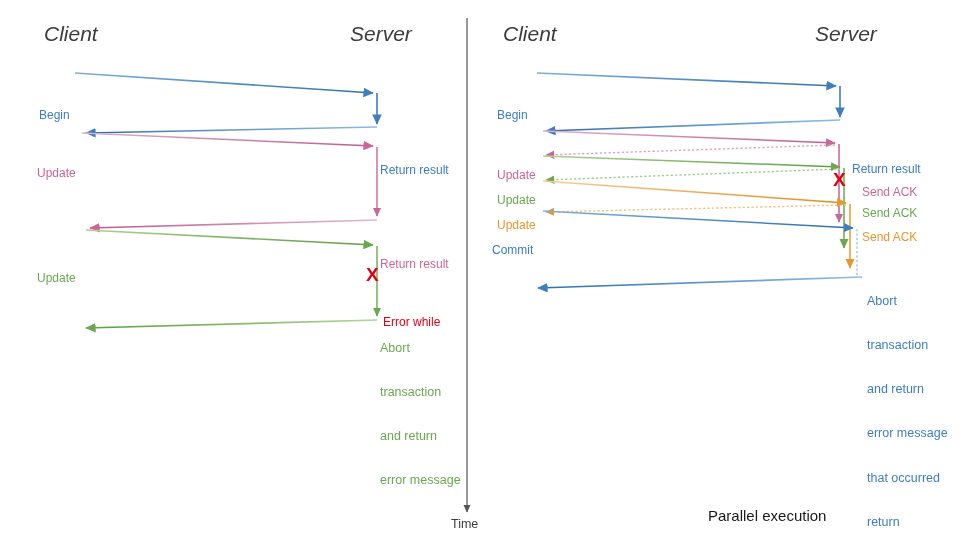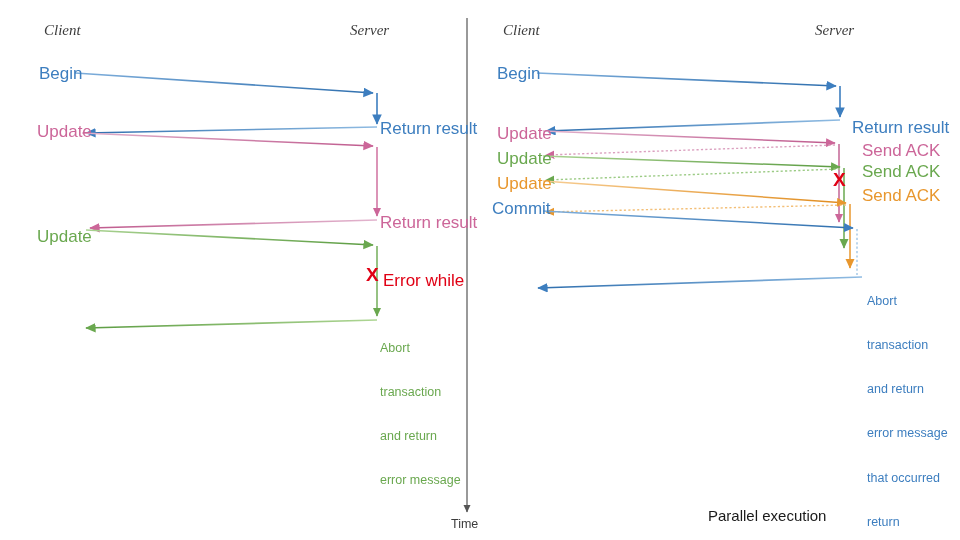--- a/index.html
+++ b/index.html
@@ -1,23 +1,23 @@
 <!DOCTYPE html>
 <html><head>
 <meta charset="utf-8">
 <style>
   html,body{margin:0;padding:0;background:#ffffff;}
   body{width:960px;height:540px;overflow:hidden;
        font-family:"Liberation Sans","DejaVu Sans",sans-serif;}
   #stage{position:relative;width:960px;height:540px;background:#fff;}
   svg#wires{position:absolute;left:0;top:0;width:960px;height:540px;}
   .lbl{position:absolute;white-space:pre;line-height:1.18;}
-  .actor{font-style:italic;font-size:15px;color:#3c3c3c;font-family:Liberation Serif, serif;}
+  .actor{font-style:italic;font-size:21px;color:#3c3c3c;}
   .panel-title{font-size:15px;color:#1a1a1a;}
-  .msg{font-size:17px;}
+  .msg{font-size:12px;margin-top:44px;}
   .blue{color:#3d7ebf;}
   .pink{color:#cc6699;}
   .green{color:#6aa84f;}
   .orange{color:#e8972e;}
   .red{color:#e00014;font-weight:bold;font-size:19px;line-height:1;}
   .timelbl{font-size:12.5px;color:#3c3c3c;}
   .block{font-size:12.5px;}
 </style>
 </head>
 <body>

